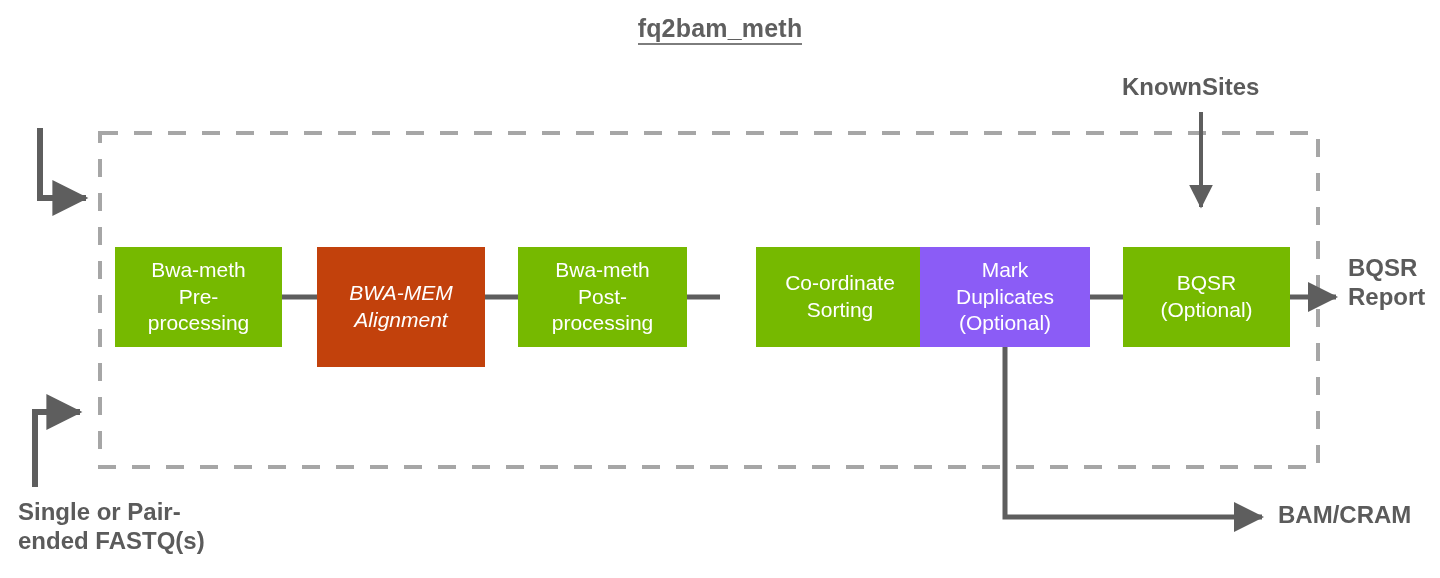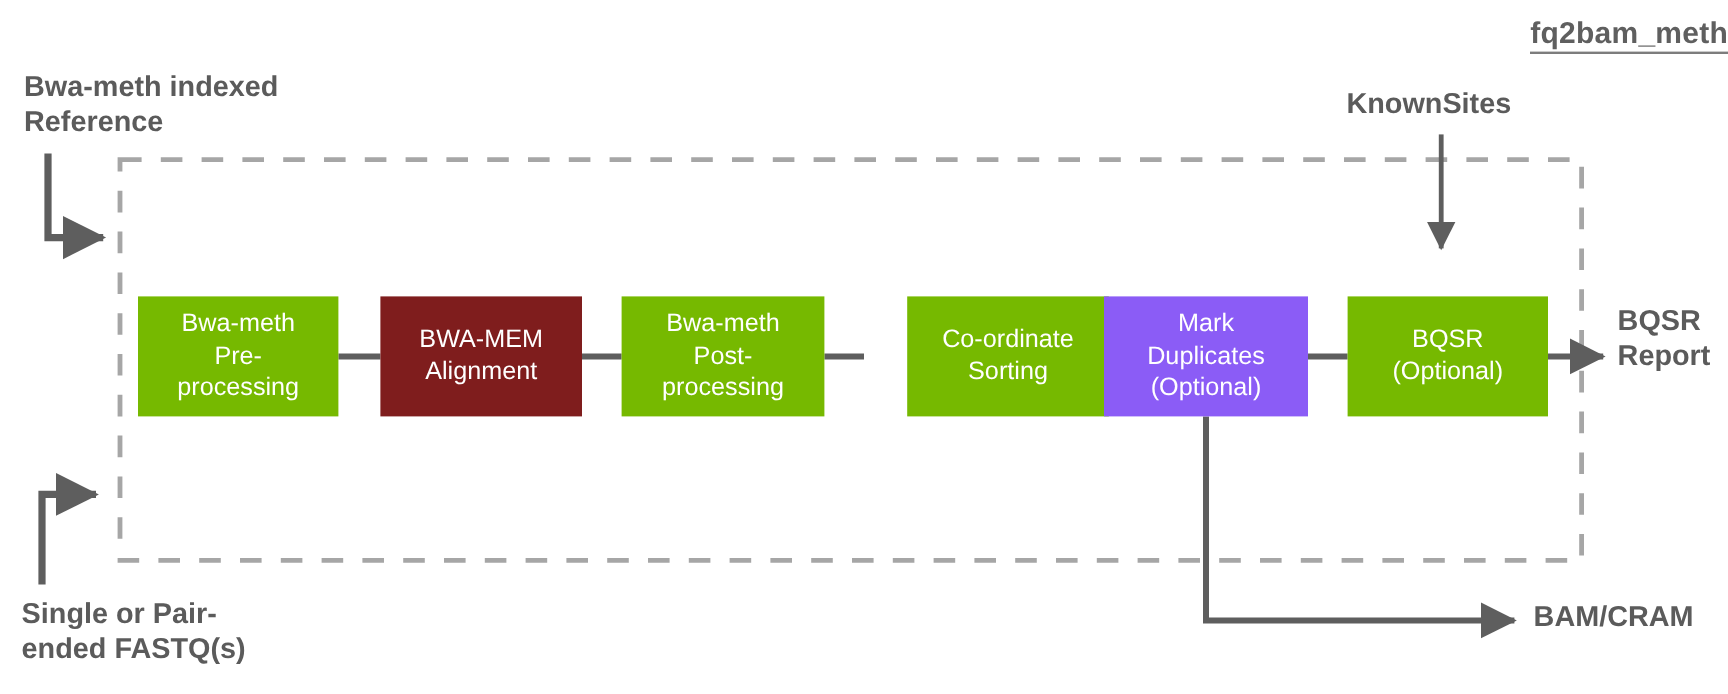--- a/index.html
+++ b/index.html
@@ -22,21 +22,21 @@
     left: 0;
     top: 0;
     width: 1440px;
     height: 578px;
   }
   .dia-title {
     position: absolute;
     left: 0;
     top: 14px;
     width: 1440px;
-    text-align: right;
+    text-align: center;
     font-size: 25px;
     font-weight: bold;
     color: #5f5f5f;
     letter-spacing: 0.2px;
   }
   .dia-title span {
     border-bottom: 2px solid #7d7d7d;
     padding-bottom: 1px;
   }
   .io-label {
@@ -95,38 +95,36 @@
 
     <path d="M1290,297 L1336,297" fill="none" stroke="#5e5e5e" stroke-width="5" marker-end="url(#arrowhead)"></path>
 
     <path d="M1005,347 L1005,517 L1262,517" fill="none" stroke="#5e5e5e" stroke-width="5" marker-end="url(#arrowhead)"></path>
   </svg>
 
   <div class="dia-title">
     <span>fq2bam_meth</span>
   </div>
 
-  <div class="io-label" id="label-reference">Bwa-meth indexed
-Reference</div>
 
   <div class="io-label" id="label-knownsites">KnownSites</div>
 
   <div class="io-label" id="label-fastq">Single or Pair-
 ended FASTQ(s)</div>
 
   <div class="io-label" id="label-bqsr-report">BQSR
 Report</div>
 
   <div class="io-label" id="label-bamcram">BAM/CRAM</div>
 
   <div class="proc-box" style="left:115px; top:247px; width:167px; height:100px; background:#76b900;">Bwa-meth
 Pre-
 processing</div>
 
-  <div class="proc-box" style="left:317px; top:247px; width:168px; height:100px; background:#7f1d1d;">BWA-MEM
+  <div class="proc-box" style="left:317px; top:247px; width:168px; height:120px; background:#c2410c;font-style:italic;">BWA-MEM
 Alignment</div>
 
   <div class="proc-box" style="left:518px; top:247px; width:169px; height:100px; background:#76b900;">Bwa-meth
 Post-
 processing</div>
 
   <div class="proc-box" style="left:720px; top:247px; width:168px; height:100px; background:#76b900;margin-left:36px;">Co-ordinate
 Sorting</div>
 
   <div class="proc-box" style="left:920px; top:247px; width:170px; height:100px; background:#8b5cf6;">Mark

